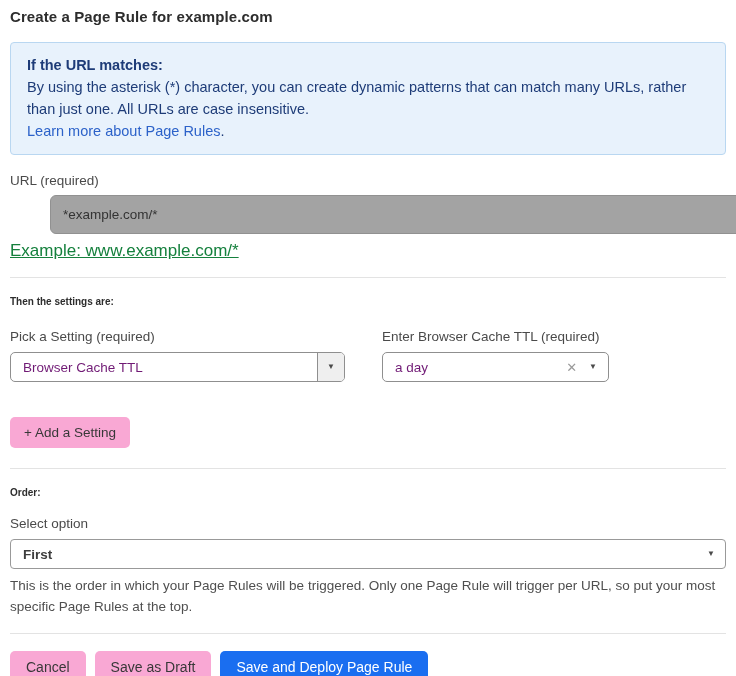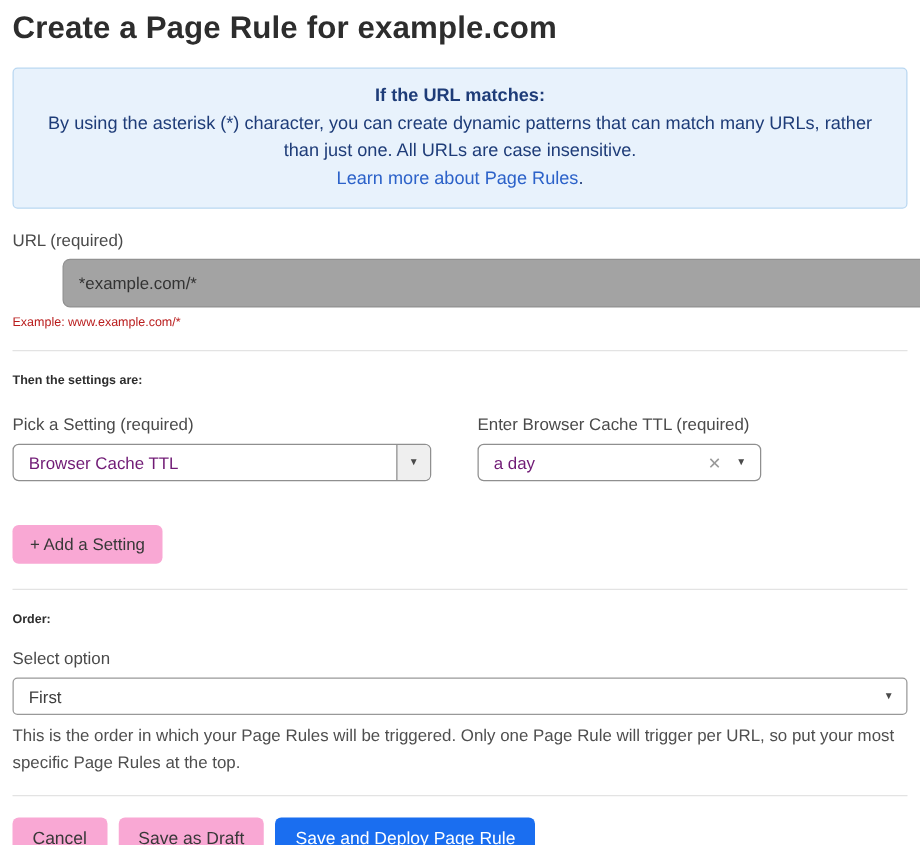--- a/index.html
+++ b/index.html
@@ -7,37 +7,36 @@
   body {
     width: 736px;
     height: 676px;
     font-family: "Liberation Sans", "DejaVu Sans", sans-serif;
     color: #333333;
     overflow: hidden;
   }
   .container { padding: 8px 10px 0 10px; }
 
   .page-title {
-    font-size: 25px;
+    font-size: 15px;
     font-weight: bold;
     color: #2d2d2d;
     letter-spacing: 0.1px;
   }
 
   
   .info-box {
     margin-top: 17px;
     background: #e8f2fc;
     border: 1px solid #b9d7f1;
     border-radius: 4px;
     padding: 11px 16px 12px 16px;
     color: #1e3c78;
     font-size: 14.5px;
     line-height: 22px;
-    text-align: center;
   }
   .info-box .info-heading { font-weight: bold; }
   .info-box a {
     color: #2c62c9;
     cursor: pointer;
   }
 
   .field-label {
     font-size: 13.5px;
     color: #4a4a4a;
@@ -53,22 +52,23 @@
     border-radius: 6px;
     padding: 0 12px;
     font-size: 13.5px;
     color: #333333;
     font-family: "Liberation Sans", "DejaVu Sans", sans-serif;
     background: #a3a3a3;
     margin-left: 40px;
   }
   .helper-text {
     margin-top: 7px;
-    font-size: 10px;
-    color: #b91c1c;
+    font-size: 17px;
+    color: #15803d;
+    text-decoration: underline;
   }
 
   .divider {
     border: none;
     border-top: 1px solid #e3e3e3;
     margin-top: 16px;
   }
 
   .section-heading {
     margin-top: 18px;
@@ -154,20 +154,21 @@
     margin-top: 8px;
     height: 30px;
     border: 1px solid #999999;
     border-radius: 4px;
     display: flex;
     align-items: center;
     justify-content: space-between;
     padding: 0 10px 0 12px;
     background: #ffffff;
     cursor: pointer;
+    font-weight: bold;
   }
   .order-select .dd-value {
     font-size: 13.5px;
     color: #3d3d3d;
   }
   .order-helper {
     margin-top: 6px;
     font-size: 13.5px;
     line-height: 21px;
     color: #4f4f4f;

